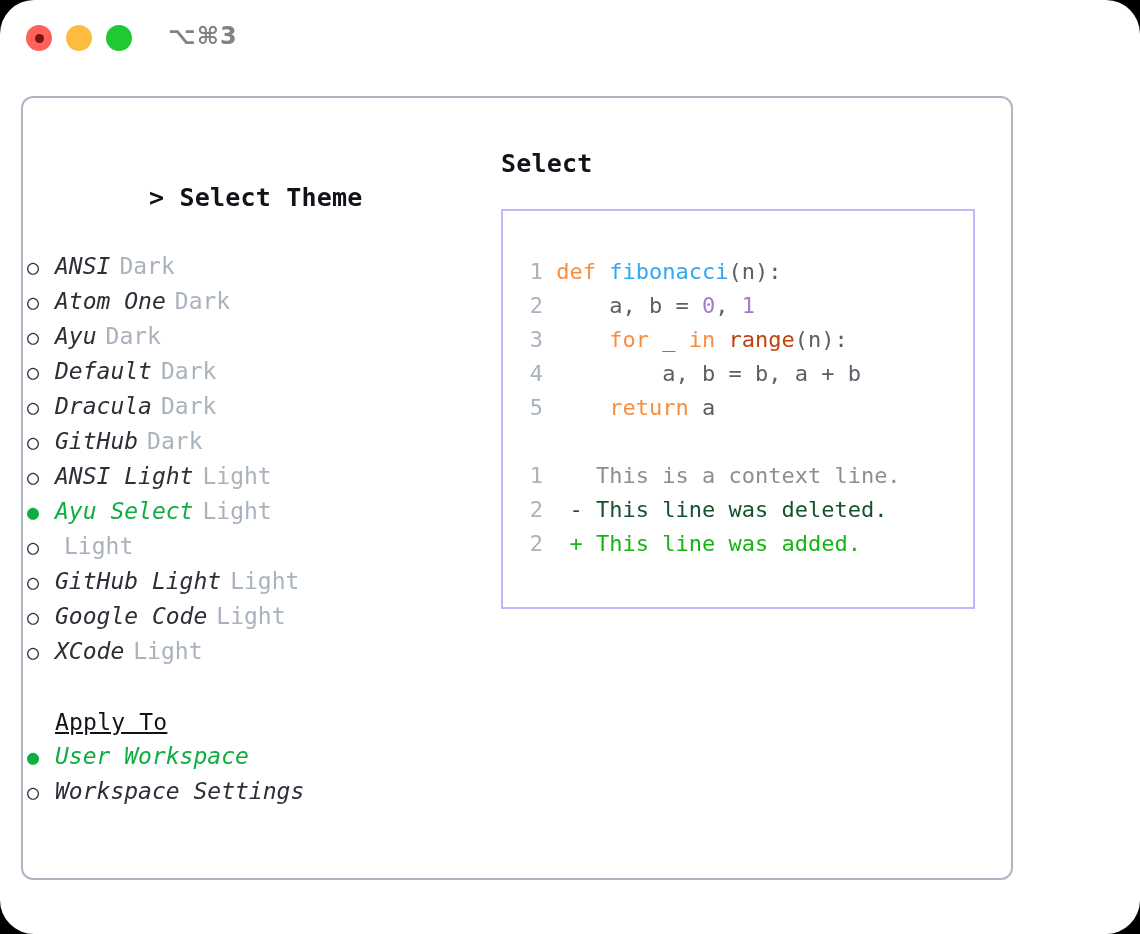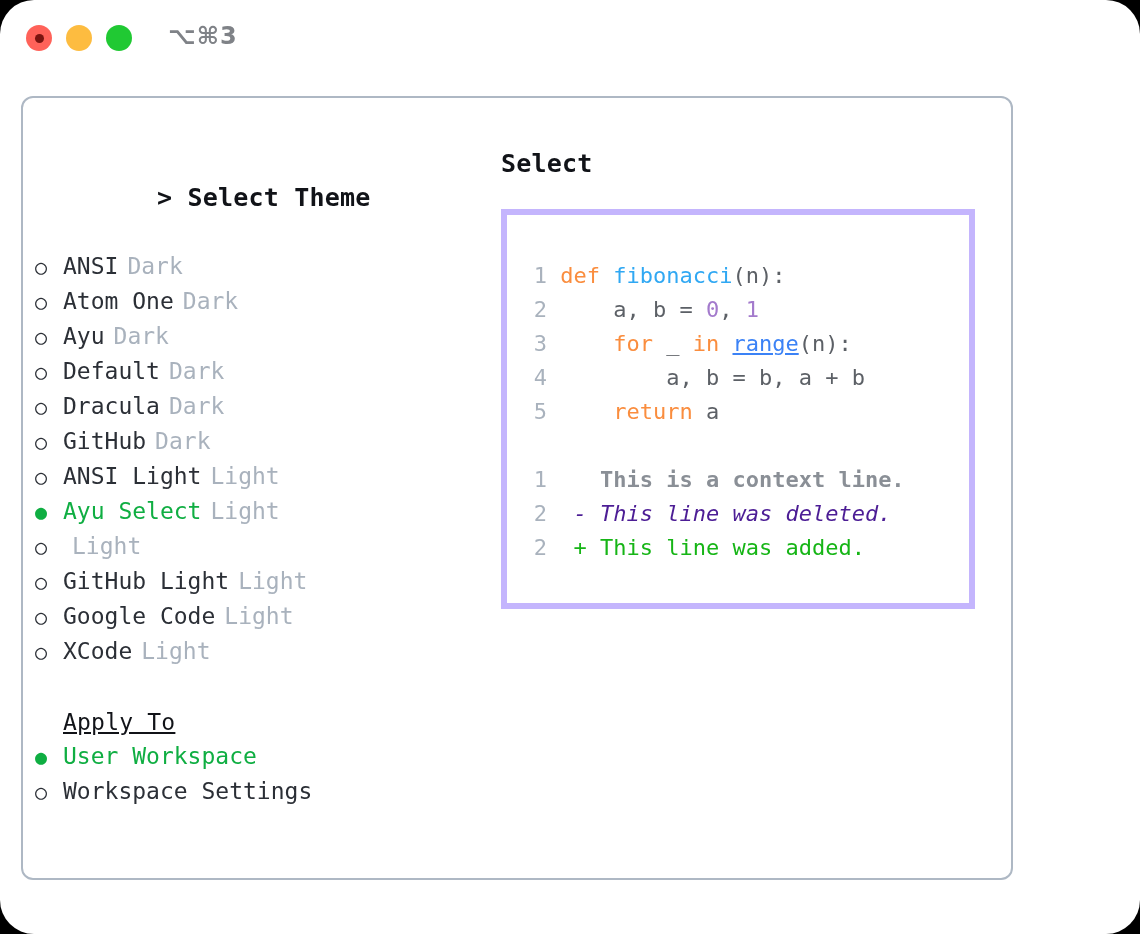--- a/index.html
+++ b/index.html
@@ -78,21 +78,21 @@
     width: 992px;
     height: 784px;
     border: 2px solid #aeb8c4;
     border-radius: 12px;
     box-sizing: border-box;
     background: #ffffff;
   }
 
   .col-left {
     position: absolute;
-    left: 12px;
+    left: 4px;
     top: 49px;
     width: 460px;
   }
   .col-right {
     position: absolute;
     left: 478px;
     top: 49px;
     width: 500px;
   }
 
@@ -120,21 +120,21 @@
     line-height: 34px;
     color: #2b2f36;
     white-space: pre;
   }
   .opt .marker {
     width: 28px;
     flex: 0 0 28px;
     color: #2b2f36;
     font-size: 20px;
   }
-  .opt .name { color: #2b2f36; }
+  .opt .name { color: #2b2f36; font-style: italic; }
   .opt .cat  { color: #a9b2bd; padding-left: 9px; }
 
   .opt.selected .marker { color: #0fae42; }
   .opt.selected .name   { color: #0fae42; }
 
   .spacer-lg { height: 36px; }
   .spacer-md { height: 28px; }
 
   .hint {
     font-size: 23px;
@@ -142,52 +142,52 @@
     color: #a9b2bd;
     width: 400px;
     word-spacing: 0px;
   }
 
   
   .preview-box {
     margin-top: 28px;
     width: 474px;
     height: 400px;
-    border: 6px solid #c4b5fd;
+    border: 2px solid #c4b5fd;
     box-sizing: border-box;
     background: #ffffff;
     padding: 44px 0 0 18px;
   }
 
   .code-line {
     font-size: 22px;
     line-height: 34px;
     white-space: pre;
     color: #5c6066;
   }
   .ln {
     color: #a9b2bd;
     display: inline-block;
     width: 22px;
     text-align: right;
   }
   .tok-kw   { color: #fa8d3e; }
   .tok-fn   { color: #30a8f3; }
   .tok-num  { color: #a37acc; }
-  .tok-call { color: #3b82f6; text-decoration: underline; }
+  .tok-call { color: #c2410c; }
   .tok-pl   { color: #5c6066; }
 
   .diff-gap { height: 34px; }
   .diff-line {
     font-size: 22px;
     line-height: 34px;
     white-space: pre;
   }
-  .diff-ctx { color: #8a8f96; font-weight: bold; }
-  .diff-del { color: #4c1d95; font-style: italic; }
+  .diff-ctx { color: #8a8f96; }
+  .diff-del { color: #14532d; }
   .diff-add { color: #16b516; }
 </style>
 </head>
 <body>
 
 <div class="window">
 
   <div class="titlebar">
     <div class="lights">
       <div class="light red"></div>

